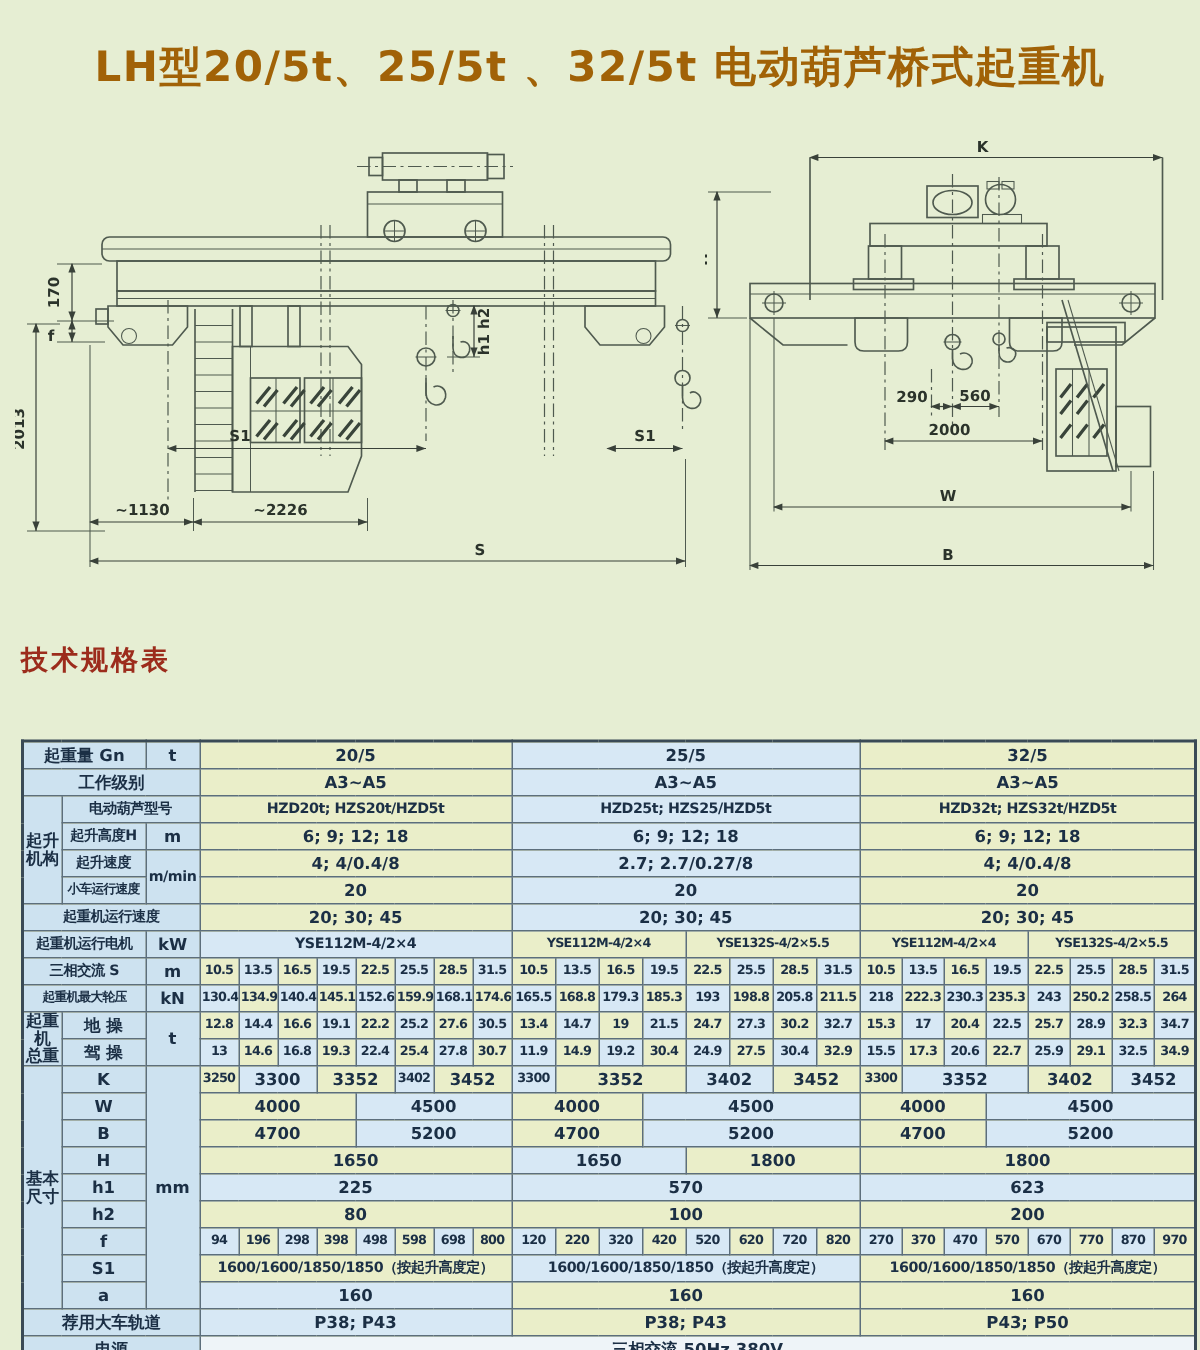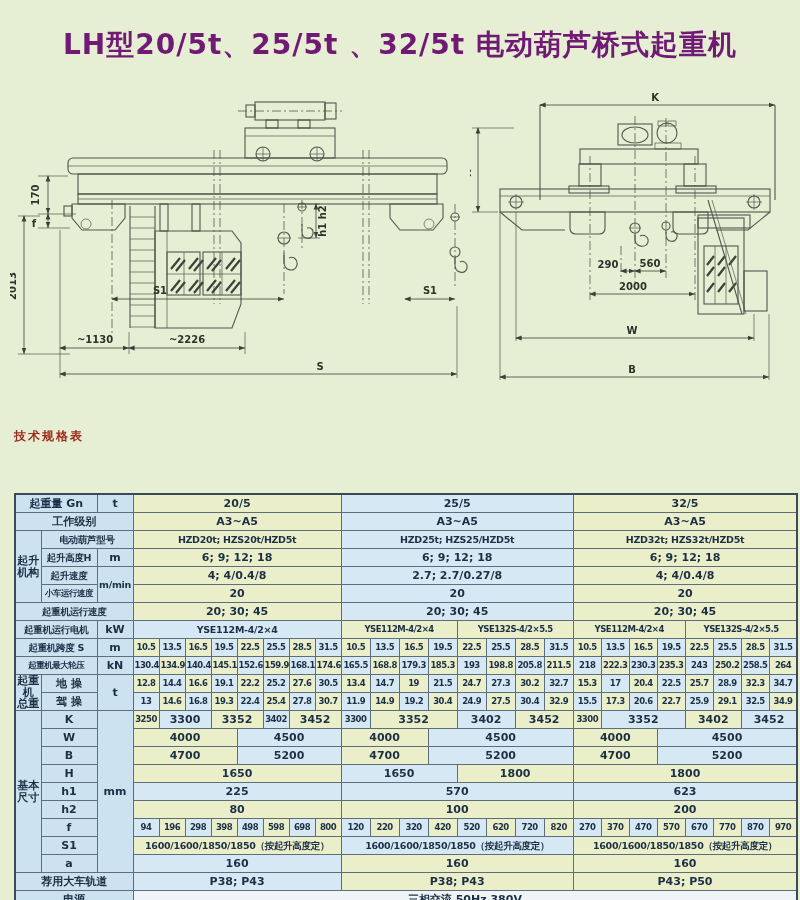--- a/index.html
+++ b/index.html
@@ -6,25 +6,25 @@
   body{
     width:800px;height:900px;
     background:#e6eed3;
     font-family:"DejaVu Sans","Liberation Sans",sans-serif;
     position:relative;overflow:hidden;
     color:#1b2f45;
   }
   .page-title{
     position:absolute;left:0;top:26px;width:800px;
     text-align:center;font-size:28px;font-weight:bold;
-    color:#701a75;letter-spacing:1px;white-space:nowrap;
+    color:#a16207;letter-spacing:1px;white-space:nowrap;
   }
   .section-title{
     position:absolute;left:14px;top:428px;
-    font-size:12px;font-weight:bold;color:#9c2c1c;letter-spacing:2px;
+    font-size:18px;font-weight:bold;color:#9c2c1c;letter-spacing:2px;
   }
   svg{position:absolute;}
   svg text{font-family:"DejaVu Sans","Liberation Sans",sans-serif;font-size:10px;fill:#2b332b;font-weight:bold;}
   .ln{stroke:#4f5a4f;stroke-width:1.1;fill:none;}
   .lt{stroke:#4f5a4f;stroke-width:.7;fill:none;}
   .cl{stroke:#4f5a4f;stroke-width:.8;fill:none;stroke-dasharray:9 3 2 3;}
   .dim{stroke:#394139;stroke-width:.8;fill:none;}
   .hat{stroke:#39443a;stroke-width:2.2;fill:none;}
   table.spec{
     position:absolute;left:14px;top:452px;
@@ -340,21 +340,21 @@
       <tr>
         <td colspan="2" class="bg-l sm">起重机运行电机</td>
         <td class="bg-l">kW</td>
         <td colspan="8" class="bg-b sm tl">YSE112M-4/2×4</td>
         <td colspan="4" class="bg-g xs tl">YSE112M-4/2×4</td>
         <td colspan="4" class="bg-g xs">YSE132S-4/2×5.5</td>
         <td colspan="4" class="bg-g xs tl">YSE112M-4/2×4</td>
         <td colspan="4" class="bg-g xs">YSE132S-4/2×5.5</td>
       </tr>
       <tr>
-        <td colspan="2" class="bg-l sm">起重机跨度 S</td>
+        <td colspan="2" class="bg-l sm">三相交流 S</td>
         <td class="bg-l">m</td>
         <td class="bg-g xs tl">10.5</td>
         <td class="bg-b xs">13.5</td>
         <td class="bg-g xs">16.5</td>
         <td class="bg-b xs">19.5</td>
         <td class="bg-g xs">22.5</td>
         <td class="bg-b xs">25.5</td>
         <td class="bg-g xs">28.5</td>
         <td class="bg-b xs">31.5</td>
         <td class="bg-g xs tl">10.5</td>

